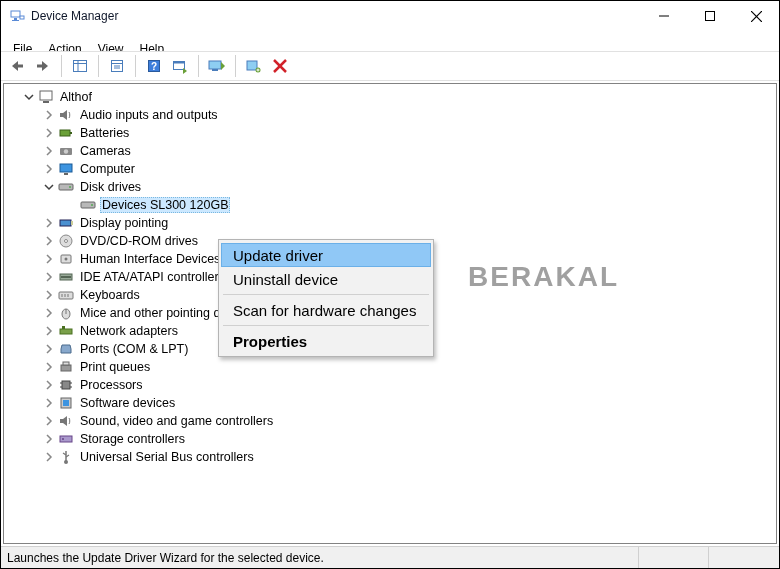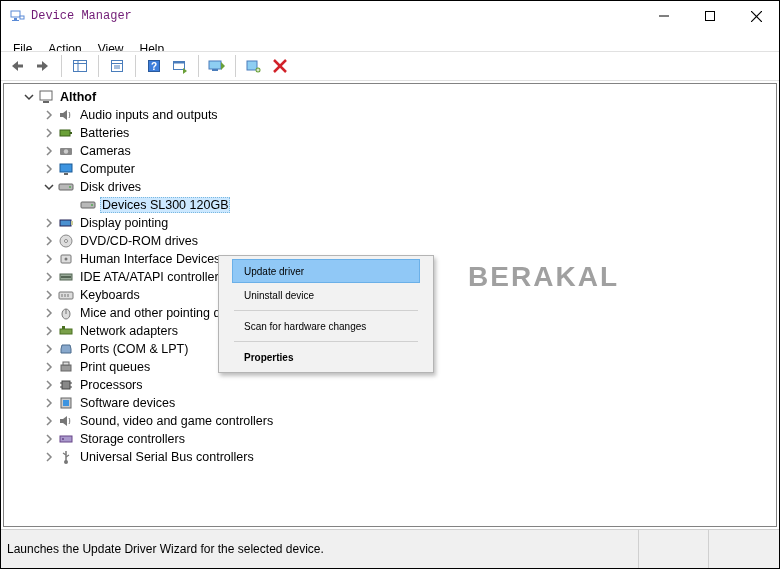--- a/index.html
+++ b/index.html
@@ -21,21 +21,21 @@
     height: 30px;
     display: flex;
     align-items: center;
     padding-left: 8px;
     background: #fff;
   }
   .title-bar .app-icon {
     width: 16px; height: 16px; margin-right: 6px;
     display: inline-flex; align-items: center; justify-content: center;
   }
-  .title-bar .title { font-size: 12px; color: #701a75; font-family: Liberation Mono, monospace; }
+  .title-bar .title { font-size: 12px; color: #0f172a; }
   .title-bar .spacer { flex: 1; }
   .win-btn {
     width: 46px; height: 30px;
     display: inline-flex; align-items: center; justify-content: center;
     font-size: 14px; font-family: "Segoe UI Symbol", sans-serif;
   }
   
   .menu-bar {
     height: 20px;
     display: flex;
@@ -96,52 +96,52 @@
     display: inline-flex; align-items: center; justify-content: center;
     margin-right: 4px;
     font-size: 12px;
   }
   .tree-row .label { padding: 0 2px; }
   .tree-row.selected .label {
     background: #cce8ff;
     border: 1px dotted #7ab8e0;
     padding: 0 1px;
   }
-  .indent1 { padding-left: 14px; font-weight: bold; }
+  .indent1 { padding-left: 14px; }
   .indent2 { padding-left: 34px; }
   .indent3 { padding-left: 56px; }
   .bold { font-weight: 600; }
   
   .context-menu {
     position: absolute;
-    left: 214px; top: 171px;
+    left: 214px; top: 155px;
     width: 216px;
     background: #f2f2f2;
     border: 1px solid #b4b4b4;
     box-shadow: 2px 3px 4px rgba(0,0,0,0.25);
-    padding: 3px 13px;
+    padding: 3px 2px;
     z-index: 10;
-    font-size: 10px;
+    font-size: 15px;
   }
   .ctx-item {
     height: 24px;
     display: flex;
     align-items: center;
     padding: 0 12px;
   }
   .ctx-item.highlight {
     background: #90c8f6;
     border: 1px solid #6bb0e8;
     padding: 0 11px;
   }
   .ctx-sep { height: 1px; background: #d0d0d0; margin: 3px 2px; }
   .ctx-item.bold { font-weight: 700; }
   
   .status-bar {
-    height: 39px;
+    height: 22px;
     display: flex;
     align-items: center;
     border-top: 1px solid #d0d0d0;
     background: #f0f0f0;
     font-size: 12px;
   }
   .status-cell {
     padding: 0 6px;
     border-right: 1px solid #d0d0d0;
     height: 100%;

